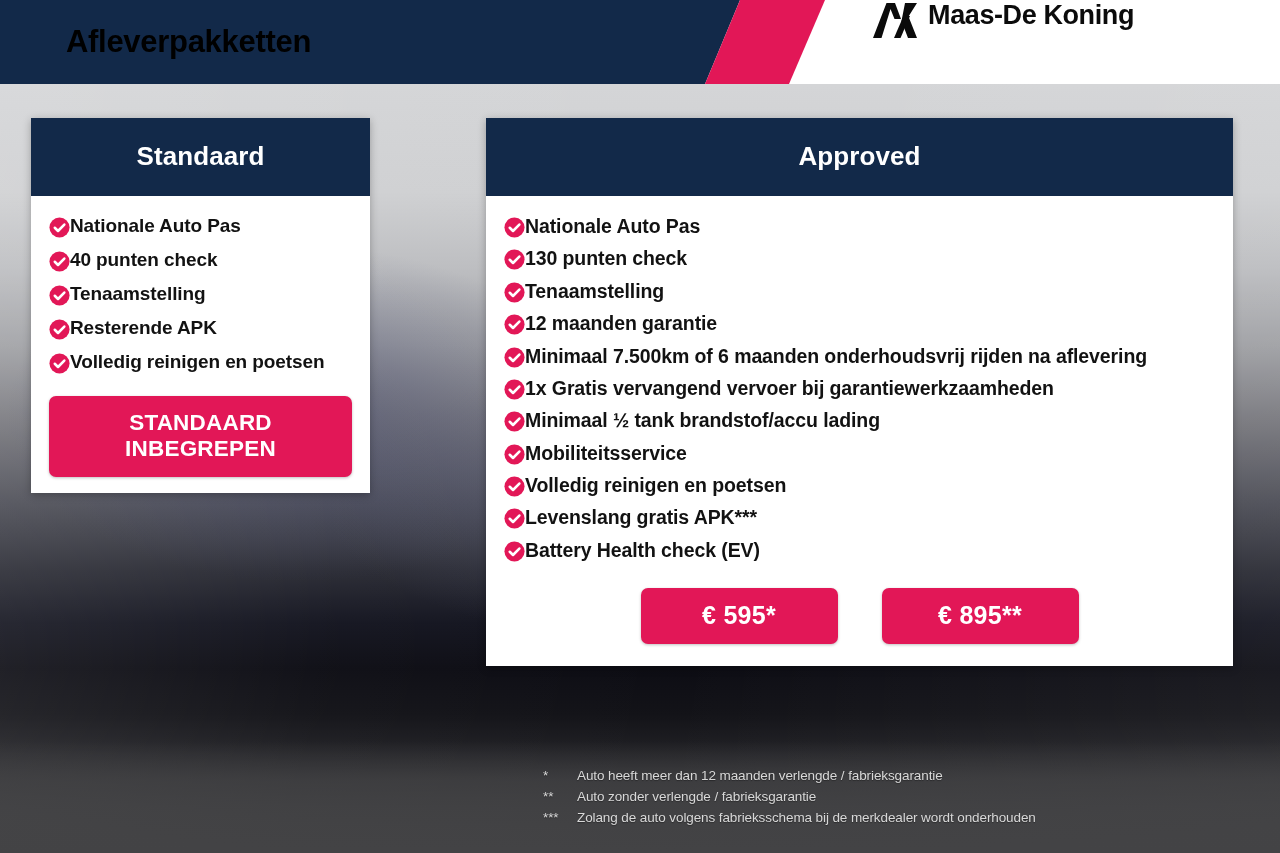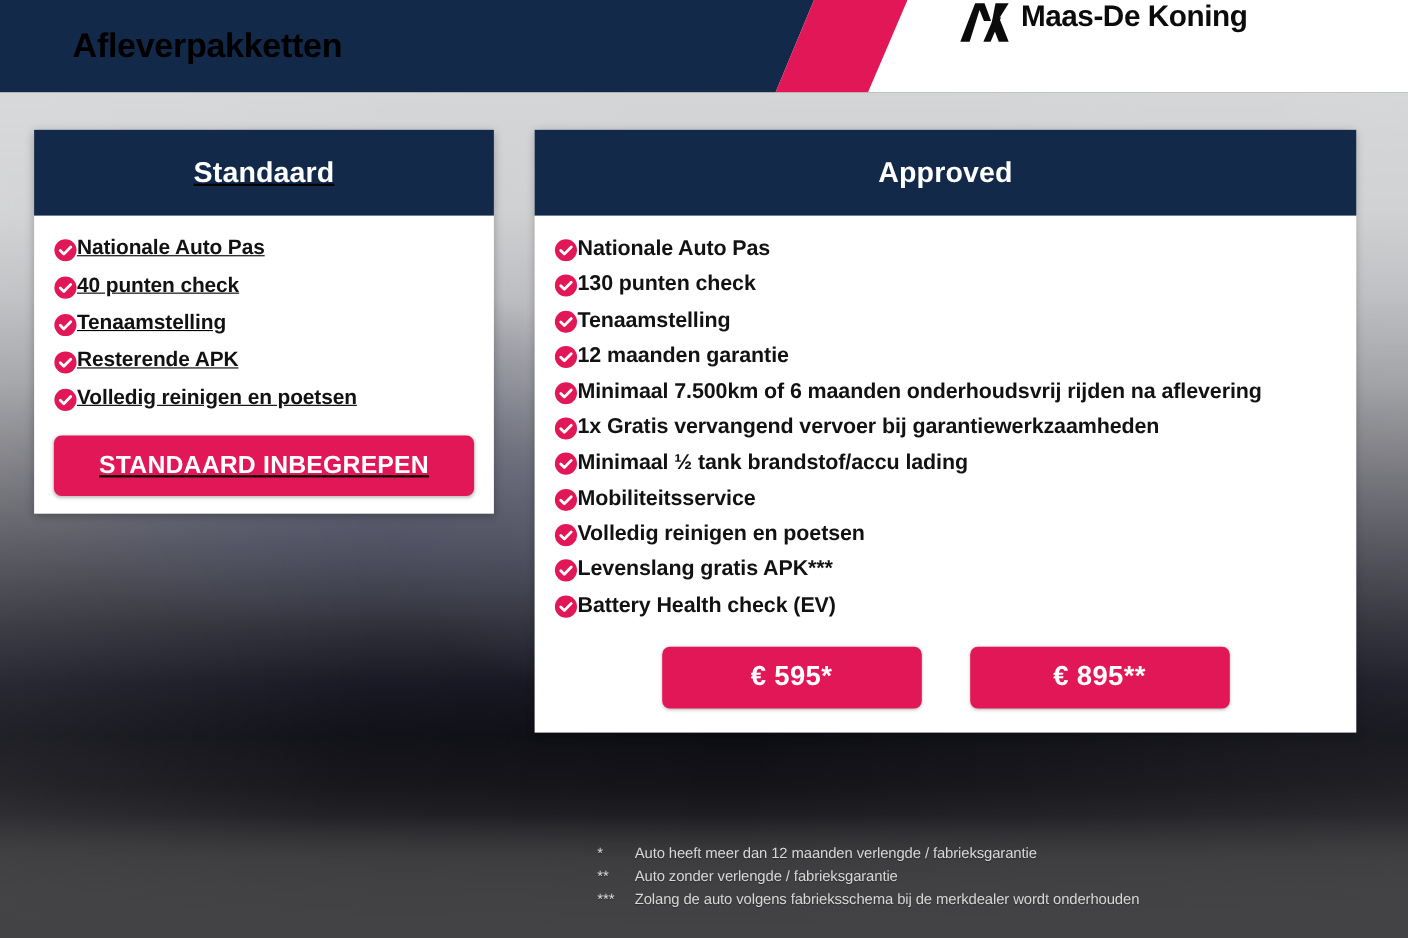--- a/index.html
+++ b/index.html
@@ -101,21 +101,21 @@
     letter-spacing: -0.4px;
     white-space: nowrap;
   }
 
   
   .card {
     position: absolute;
     background: #ffffff;
     box-shadow: 0 2px 8px rgba(0,0,0,0.28);
   }
-  #card-standaard { left: 31px; top: 118px; width: 418px; text-decoration: underline; }
+  #card-standaard { left: 31px; top: 118px; width: 339px; }
   #card-approved  { left: 486px; top: 118px; width: 747px; }
 
   .card-head {
     background: #122949;
     color: #ffffff;
     text-align: center;
     font-size: 26px;
     font-weight: bold;
     letter-spacing: 0.1px;
     padding: 18px 10px 20px;
@@ -169,21 +169,21 @@
     letter-spacing: 0.2px;
   }
   .price-row {
     display: flex;
     justify-content: center;
     gap: 44px;
     margin-top: 26px;
     margin-bottom: 6px;
   }
   .price-btn {
-    width: 236px;
+    width: 197px;
     padding: 13px 8px 14px;
     font-size: 25px;
     letter-spacing: 0.3px;
   }
 
   
   #footnotes {
     position: absolute;
     left: 543px; top: 766px;
     color: #d8d8d8;

